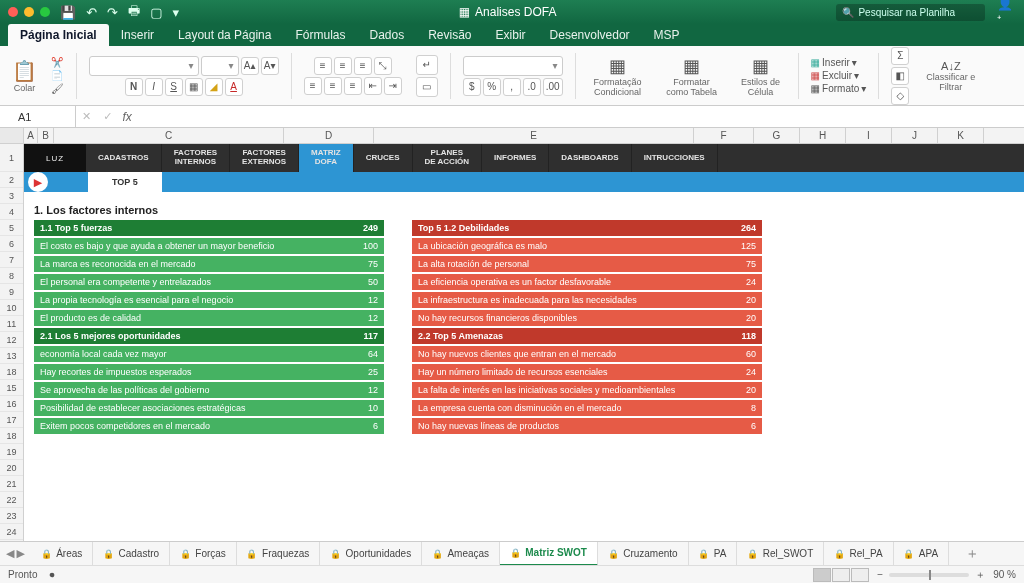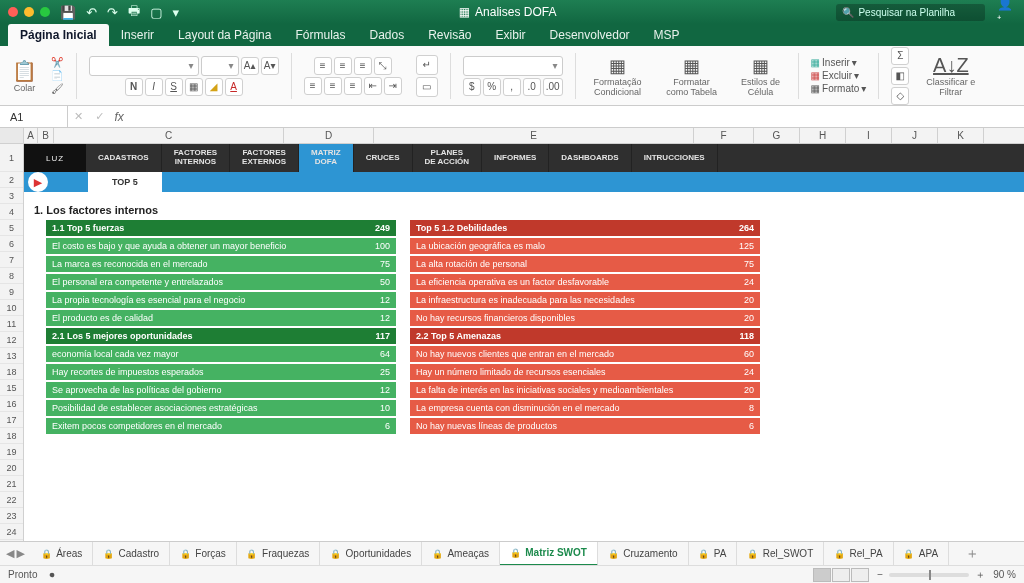--- a/index.html
+++ b/index.html
@@ -27,21 +27,21 @@
 .rgrp .lbl{ font-size:9px; color:#666;}
 .sep { width:1px; height:46px; background:#ddd; margin:0 2px;}
 .rbtn { border:1px solid #d0d0d0; background:#fff; border-radius:3px; padding:2px 4px; min-width:22px; height:20px; display:inline-flex; align-items:center; justify-content:center; color:#555; font-size:10px;}
 .rbtn.sm{ min-width:18px; height:18px; padding:1px 2px;}
 .rrow{display:flex; gap:2px; align-items:center;}
 .rselect{border:1px solid #ccc; background:#fff; height:20px; padding:0 18px 0 6px; font-size:11px; color:#444; border-radius:3px; min-width:90px; display:inline-flex; align-items:center; position:relative;}
 .rselect::after{content:"▾"; position:absolute; right:4px; color:#888; font-size:10px;}
 
 
 .fbar { height:22px; border-bottom:1px solid #ccc; display:flex; align-items:center; background:#fff; font-size:11px;}
-.cellref { width:68px; border-right:1px solid #ccc; height:100%; display:flex; align-items:center; padding-left:10px;}
+.cellref { width:76px; border-right:1px solid #ccc; height:100%; display:flex; align-items:center; padding-left:18px;}
 .fsep{ color:#bbb; padding:0 6px;}
 .fx { color:#666; font-style:italic; font-size:12px; padding:0 4px;}
 
 
 .colhdrs { height:16px; background:#f3f3f3; border-bottom:1px solid #d0d0d0; display:flex; font-size:10px; color:#555;}
 .corner { width:24px; border-right:1px solid #d0d0d0; background:#e9e9e9;}
 .ch { border-right:1px solid #d0d0d0; display:flex; align-items:center; justify-content:center;}
 
 
 .grid { position:relative; height:417px; overflow:hidden; background:#fff;}
@@ -56,21 +56,21 @@
 .navlogo { width:62px; height:28px; background:#111; color:#eee; display:flex; align-items:center; justify-content:center; font-size:8px; letter-spacing:1px;}
 .navbtn { padding:0 12px; height:28px; display:flex; flex-direction:column; justify-content:center; align-items:center; color:#e3e3e3; font-size:8px; font-weight:600; border-right:1px solid #222; text-align:center; line-height:1.1;}
 .navbtn.blue { background:#2d95d3;}
 
 .row2 { height:20px; background:#2d95d3; display:flex; align-items:center;}
 .playcircle{ width:20px; height:20px; border-radius:50%; background:#fff; margin-left:4px; display:flex; align-items:center; justify-content:center; color:#d33; font-size:11px;}
 .top5tab{ background:#fff; color:#333; height:20px; padding:0 24px; display:flex; align-items:center; font-size:9px; font-weight:600; margin-left:40px;}
 
 .sections { padding: 8px 10px 0 10px; }
 .sectitle { font-weight:700; font-size:11px; color:#222; margin:4px 0;}
-.pair { display:flex; gap:14px; margin-bottom:2px;margin-left:12px;}
+.pair { display:flex; gap:28px; margin-bottom:2px;}
 .box { flex:0 0 350px; }
 .hdr { display:flex; height:16px; align-items:center; padding:0 6px; font-size:9px; font-weight:700; color:#fff;}
 .hdr .num{ margin-left:auto; font-weight:700;}
 .hdr.g { background:#1e7e34;}
 .hdr.r { background:#c0392b;}
 .tr { display:flex; height:16px; align-items:center; padding:0 6px; font-size:9px; color:#fff;}
 .tr .num{margin-left:auto;}
 .tr.g { background:#3aa657;}
 .tr.r { background:#e2533e;}
 .tr.g:nth-child(odd){background:#45b262;}
@@ -238,21 +238,21 @@
         <span class="rbtn sm">Σ</span>
       </div>
     <div class="rrow">
         <span class="rbtn sm">◧</span>
       </div>
     <div class="rrow">
         <span class="rbtn sm">◇</span>
       </div>
   </div>
   <div class="rgrp big">
-      <div style="font-size:20px;text-decoration:underline;">A↓Z</div>
+      <div style="font-size:11px;">A↓Z</div>
       <div class="lbl" style="max-width:55px;text-align:center;">Classificar e Filtrar</div>
     </div>
 </div>
 
 <div class="fbar">
   <div class="cellref">A1</div>
   <span class="fsep">✕</span>
   <span class="fsep">✓</span>
   <span class="fx">fx</span>
   <div style="flex:1;"></div>

